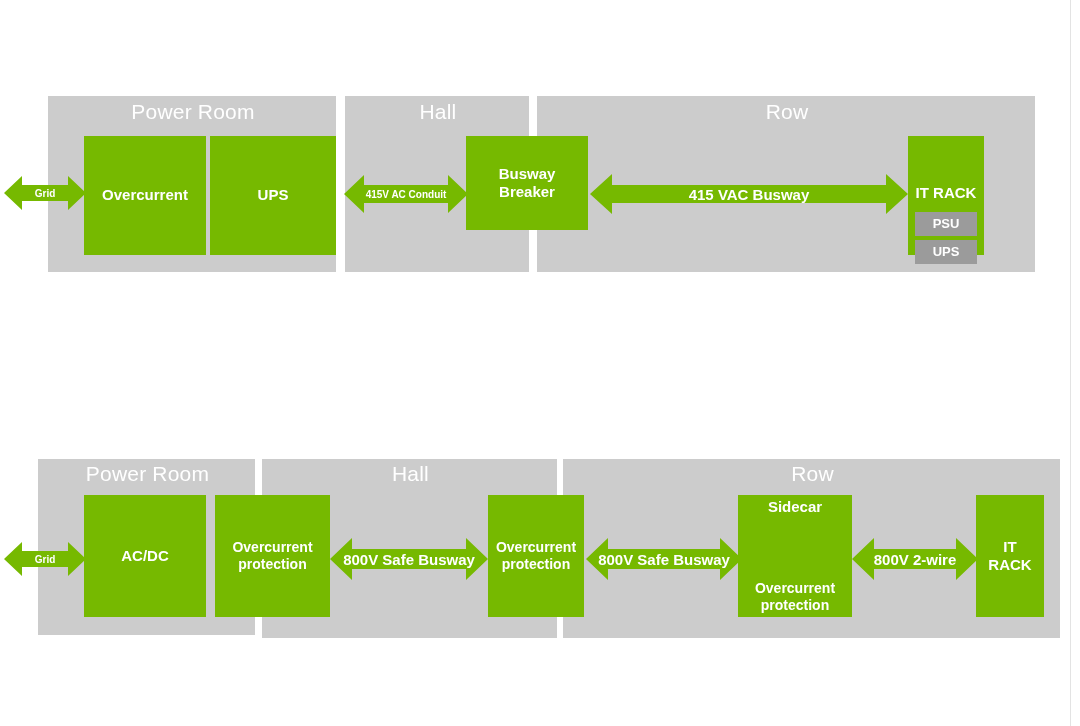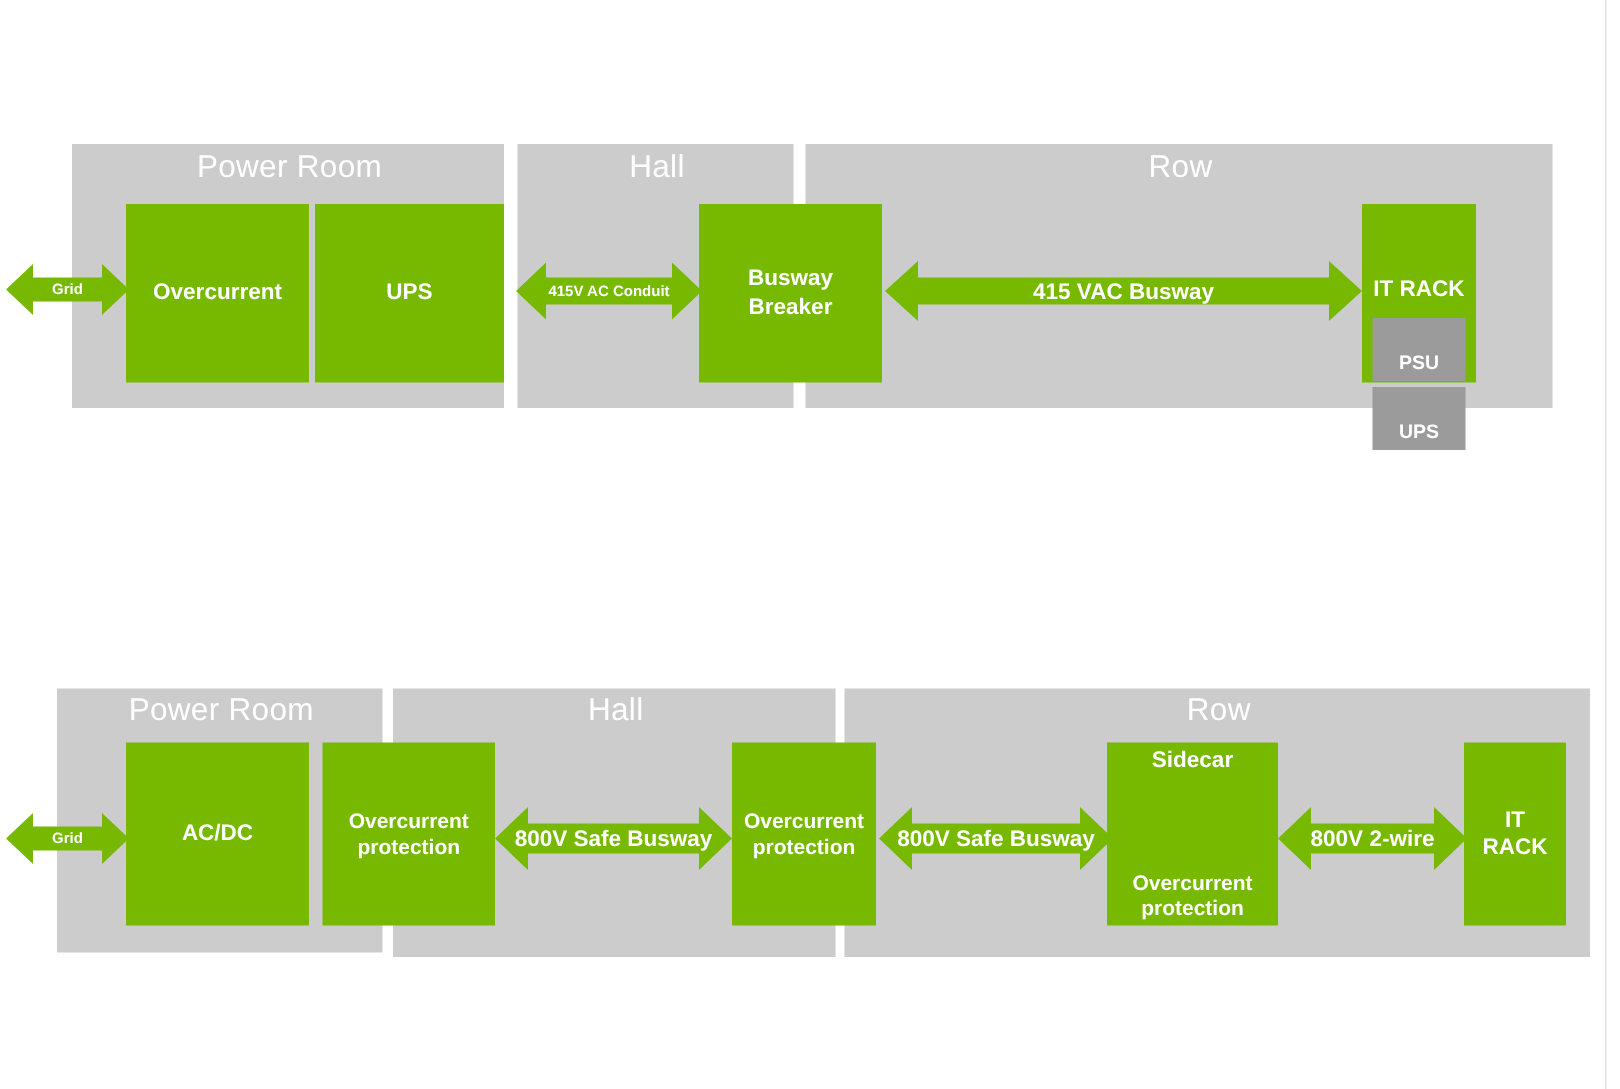--- a/index.html
+++ b/index.html
@@ -73,21 +73,21 @@
     justify-content: flex-start;
     padding-top: 48px;
   }
   .rack .node-label { margin-bottom: 6px; }
   .badge {
     background: #9b9b9b;
     color: #ffffff;
     font-size: 13px;
     font-weight: 700;
     line-height: 1;
-    padding: 23px 0 6px 0;
+    padding: 5px 0 6px 0;
     width: 62px;
     margin-top: 4px;
     text-align: center;
   }
 
   
   .arrow {
     position: absolute;
     display: flex;
     align-items: center;
@@ -133,21 +133,21 @@
   </div>
 
   <div class="node t-node" style="left:84px; top:136px; width:122px; height:119px;">
     <span class="node-label">Overcurrent</span>
   </div>
 
   <div class="node t-node" style="left:210px; top:136px; width:126px; height:119px;">
     <span class="node-label">UPS</span>
   </div>
 
-  <div class="node t-node" style="left:466px; top:136px; width:122px; height:119px;">
+  <div class="node t-node" style="left:466px; top:136px; width:122px; height:94px;">
     <span class="node-label">Busway Breaker</span>
   </div>
 
   <div class="node rack t-node" style="left:908px; top:136px; width:76px; height:119px;">
     <span class="node-label">IT RACK</span>
     <span class="badge">PSU</span>
     <span class="badge">UPS</span>
   </div>
 
   <div class="arrow" style="left:4px; top:174px; width:82px; height:38px;">

